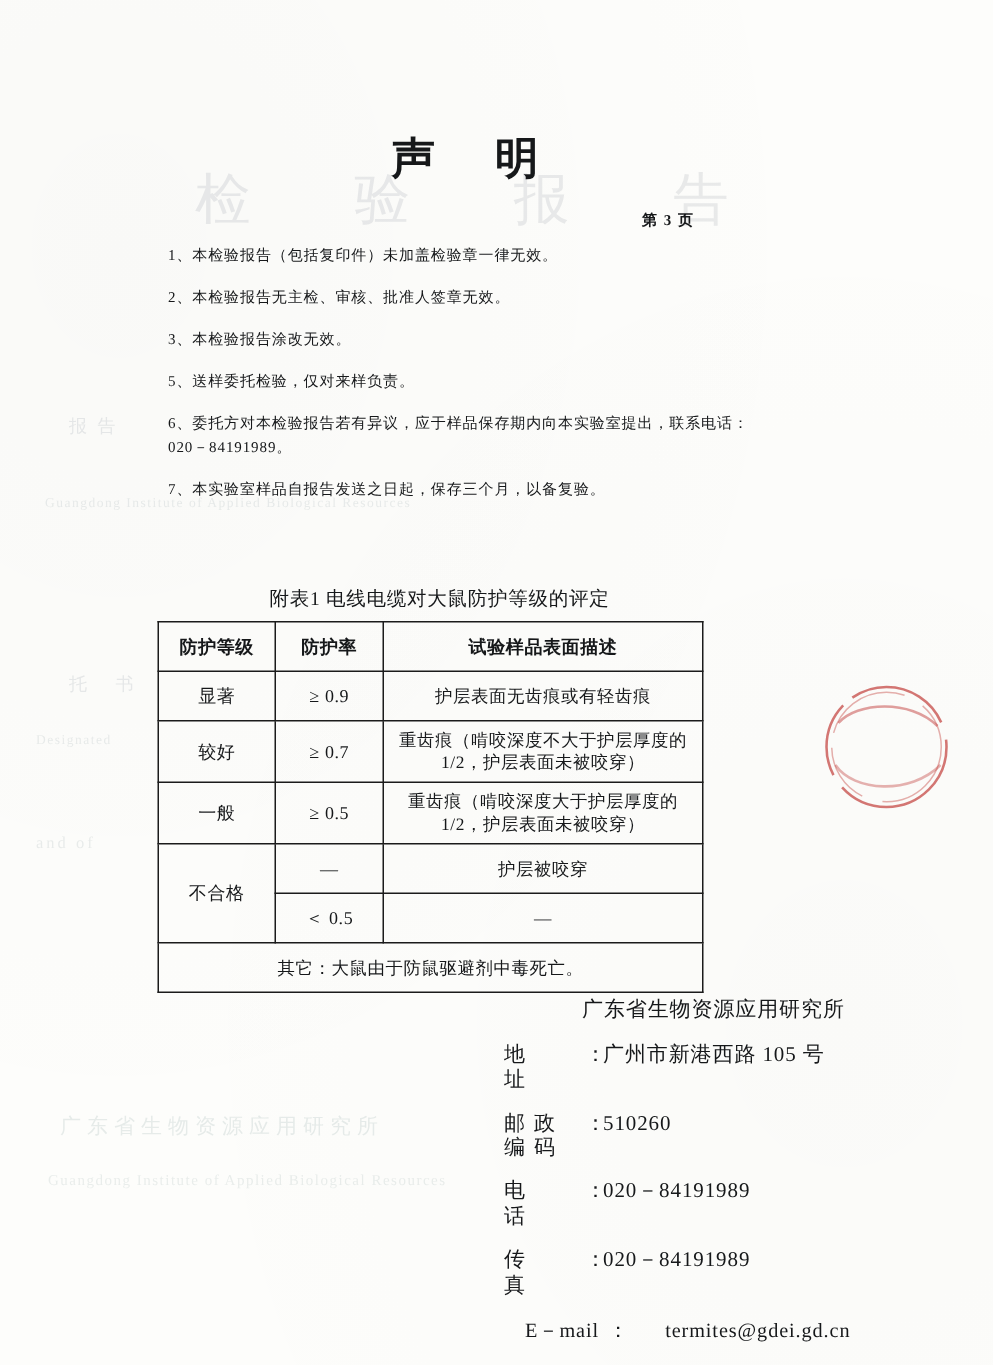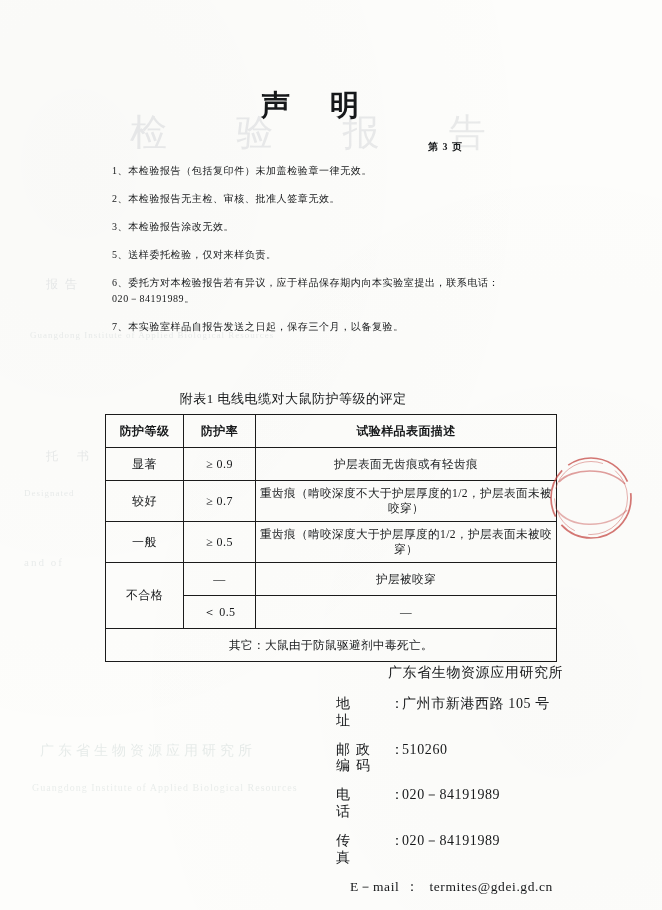--- a/index.html
+++ b/index.html
@@ -102,21 +102,21 @@
 
   
   .tbl-wrap {
     position: absolute;
     top: 414px;
     left: 105px;
     width: 452px;
   }
   table.grade {
     border-collapse: collapse;
-    width: 452px;
+    width: 364px;
     font-size: 12px;
     table-layout: fixed;
   }
   table.grade th, table.grade td {
     border: 1px solid #1b1b1b;
     text-align: center;
     vertical-align: middle;
     padding: 5px 3px;
     letter-spacing: 0.4px;
     font-weight: normal;
@@ -167,21 +167,21 @@
     letter-spacing: 6px;
   }
   .fsep { width: 12px; flex: none; }
   .fval { flex: 1; }
   .email-row {
     margin-left: 14px;
     margin-top: 6px;
     font-size: 13.5px;
   }
   .email-row .sep { margin: 0 6px 0 2px; }
-  .email-val { }
+  .email-val { margin-left: 14px; }
 </style>
 </head>
 <body>
 
 <div class="page">
 
   <div class="ghost ghost-title">检 验 报 告</div>
   <div class="ghost ghost-left1">报 告</div>
   <div class="ghost ghost-left2">Guangdong Institute of Applied Biological Resources</div>
   <div class="ghost ghost-left3">托 书</div>

